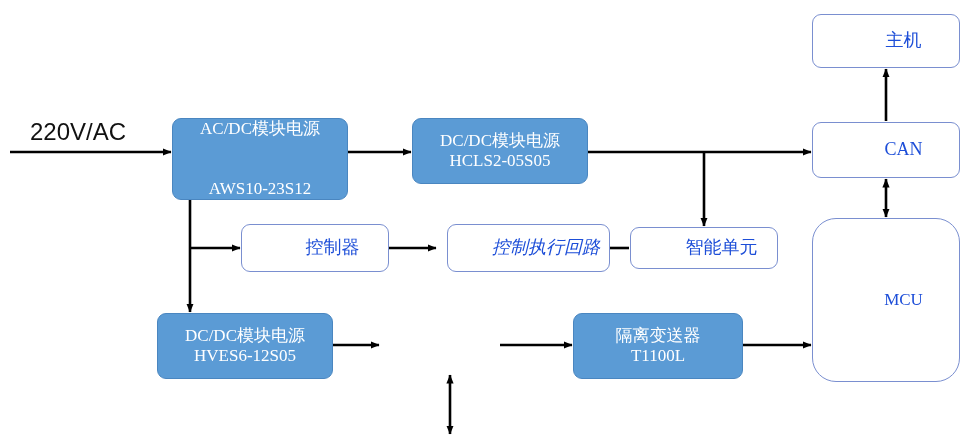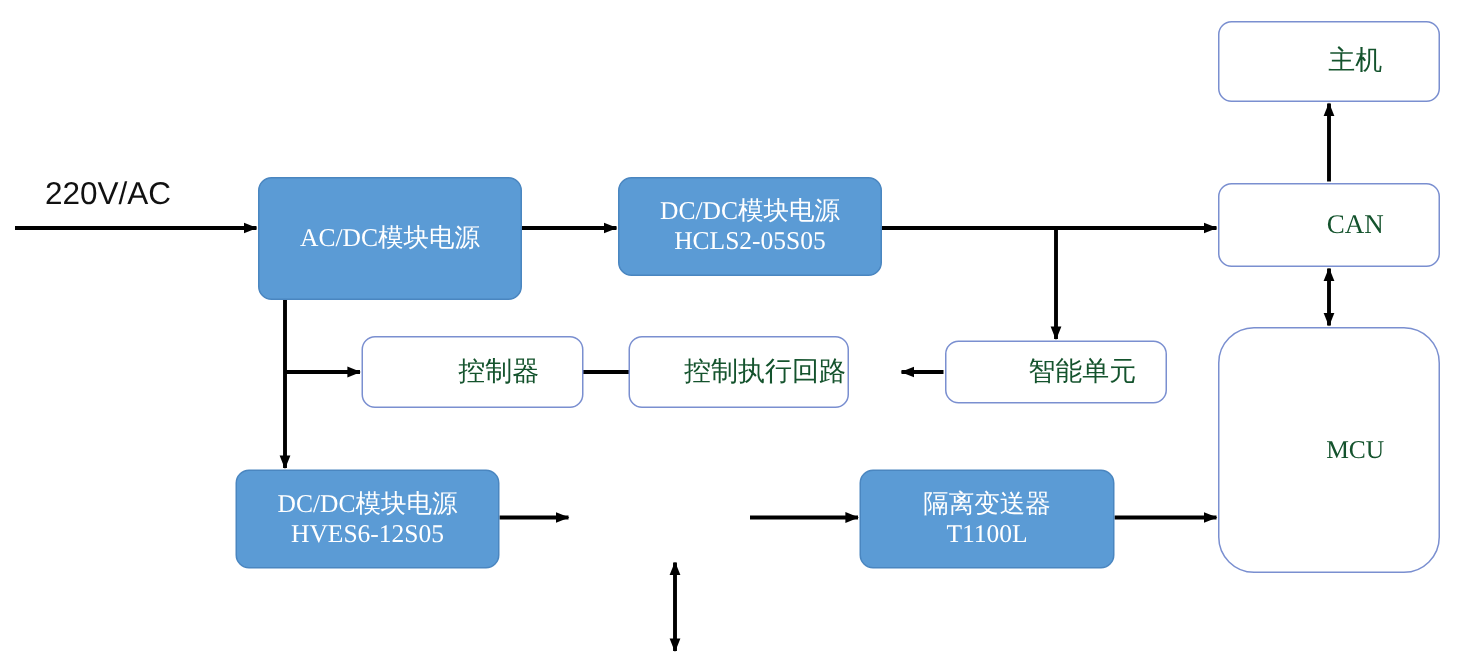--- a/index.html
+++ b/index.html
@@ -28,30 +28,30 @@
     border:1px solid #4a86c0;
     border-radius:9px;
     color:#ffffff;
     font-size:17px;
   }
   
   .outlined{
     background:#ffffff;
     border:1.3px solid #7a8fd0;
     border-radius:9px;
-    color:#14532d;
+    color:#1d4ed8;
     font-size:18px;
     padding-left:35px;
   }
   .outlined.bigradius{border-radius:24px;}
 
   .label{
     position:absolute;
     font-family:"Liberation Sans", sans-serif;
-    font-size:21px;
+    font-size:24px;
     color:#111111;
     white-space:nowrap;
   }
 </style>
 </head>
 <body>
 
 <div id="diagram">
 
   <svg class="wires" viewBox="0 0 974 436" xmlns="http://www.w3.org/2000/svg">
@@ -92,20 +92,21 @@
       <line x1="743" y1="345" x2="811" y2="345" marker-end="url(#ah)"></line>
 
       <line x1="450" y1="375" x2="450" y2="434" marker-end="url(#ah)" marker-start="url(#ah-start)"></line>
     </g>
   </svg>
 
   <div class="label" style="left:30px;top:118px;">220V/AC</div>
 
   <div class="node filled" style="left:172px;top:118px;width:176px;height:82px;gap:40px;">
     <span class="ln">AC/DC模块电源</span>
+    <span class="ln">AWS10-23S12</span>
   </div>
 
   <div class="node filled" style="left:412px;top:118px;width:176px;height:66px;">
     <span class="ln">DC/DC模块电源</span>
     <span class="ln">HCLS2-05S05</span>
   </div>
 
   <div class="node filled" style="left:157px;top:313px;width:176px;height:66px;">
     <span class="ln">DC/DC模块电源</span>
     <span class="ln">HVES6-12S05</span>
@@ -125,21 +126,21 @@
   </div>
 
   <div class="node outlined bigradius" style="left:812px;top:218px;width:148px;height:164px;font-size:17px;">
     <span class="ln">MCU</span>
   </div>
 
   <div class="node outlined" style="left:241px;top:224px;width:148px;height:48px;">
     <span class="ln">控制器</span>
   </div>
 
-  <div class="node outlined" style="left:419px;top:224px;width:147px;height:48px;">
+  <div class="node outlined" style="left:447px;top:224px;width:163px;height:48px;font-style:italic;">
     <span class="ln">控制执行回路</span>
   </div>
 
   <div class="node outlined" style="left:630px;top:227px;width:148px;height:42px;">
     <span class="ln">智能单元</span>
   </div>
 
 
 </div>
 

